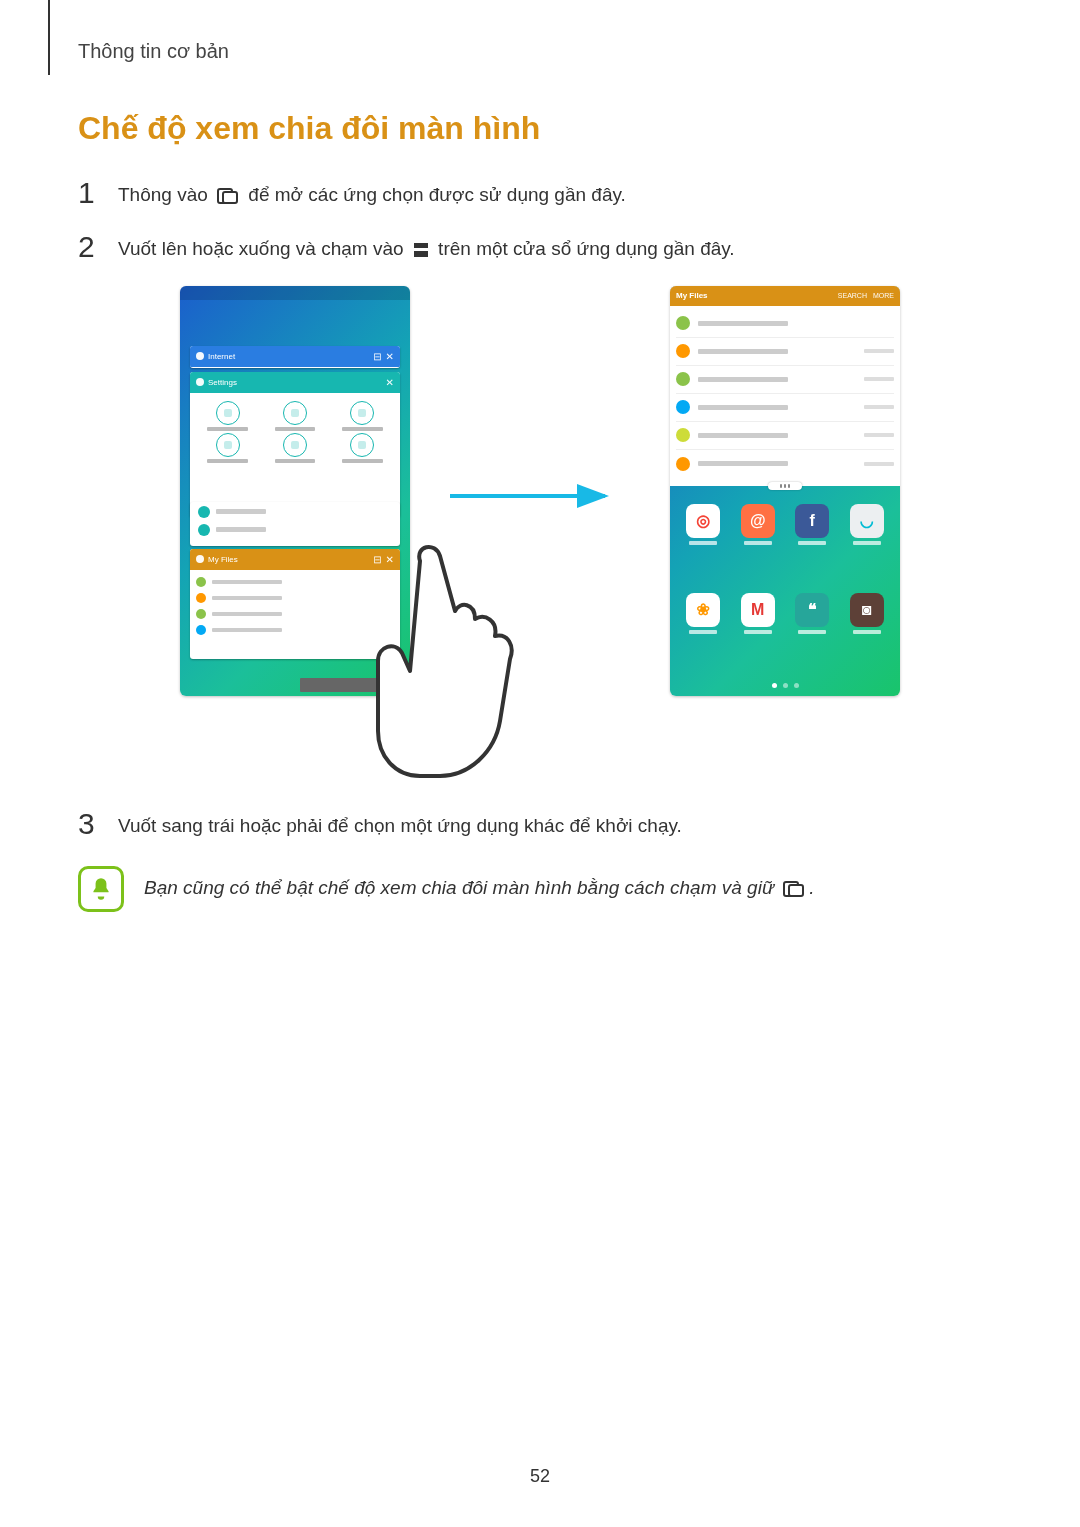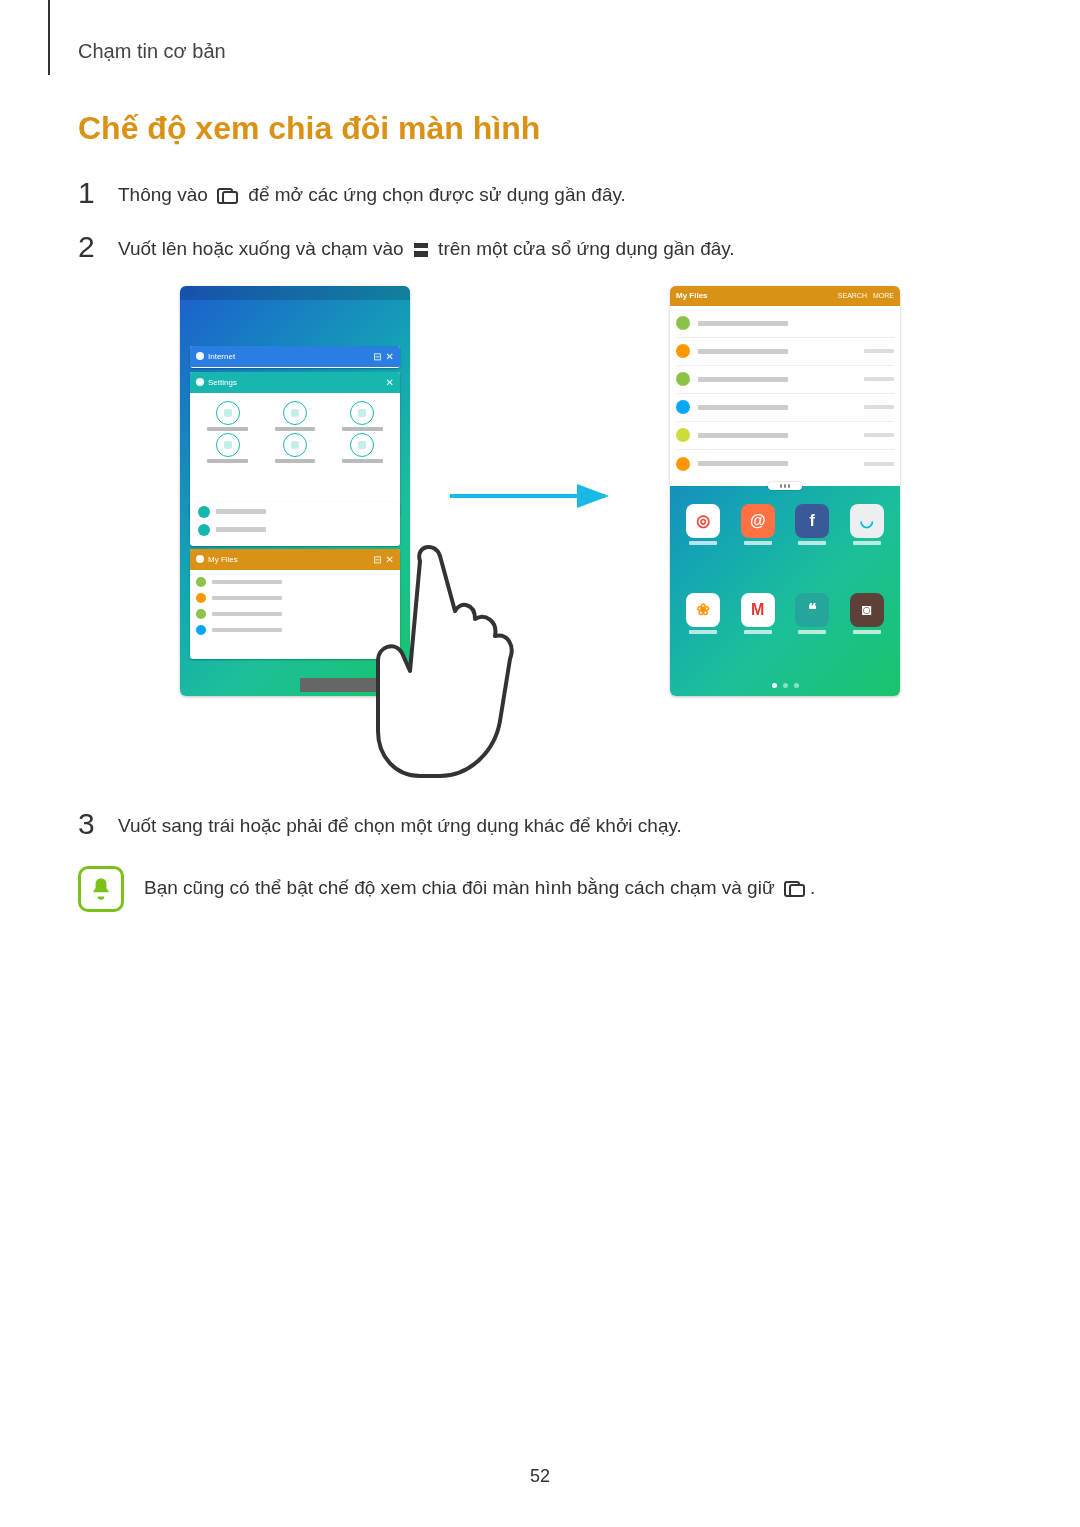--- a/index.html
+++ b/index.html
@@ -172,38 +172,39 @@
   }
 
   
   .arrow{
     position:absolute; left:285px; top:195px; width:180px;
   }
 
   .note-row {
     display:flex; align-items:flex-start; gap:20px;
     margin-top:24px;
+    font-style:italic;
   }
   .note-icon{
     width:46px;height:46px;border:3px solid #7cc11a;border-radius:10px;
     display:flex;align-items:center;justify-content:center;
   }
   .note-text{ font-size:19px; line-height:1.7; flex:1; padding-top:6px;}
 
   .page-number{
     position:absolute;
     bottom:40px; left:0; right:0;
     text-align:center; font-size:18px; color:#333;
   }
 </style>
 </head>
 <body>
 
 <div class="side-rule"></div>
-<div class="header-text">Chạm tin cơ bản</div>
+<div class="header-text">Thông tin cơ bản</div>
 
 <div class="page">
   <h1 class="title">Chế độ xem chia đôi màn hình</h1>
 
   <div class="step">
     <div class="step-num">1</div>
     <div class="step-body">
       <span>Thông vào </span>
       <span class="inline-icon recent-icon">
         <svg width="22" height="16" viewBox="0 0 22 16">

